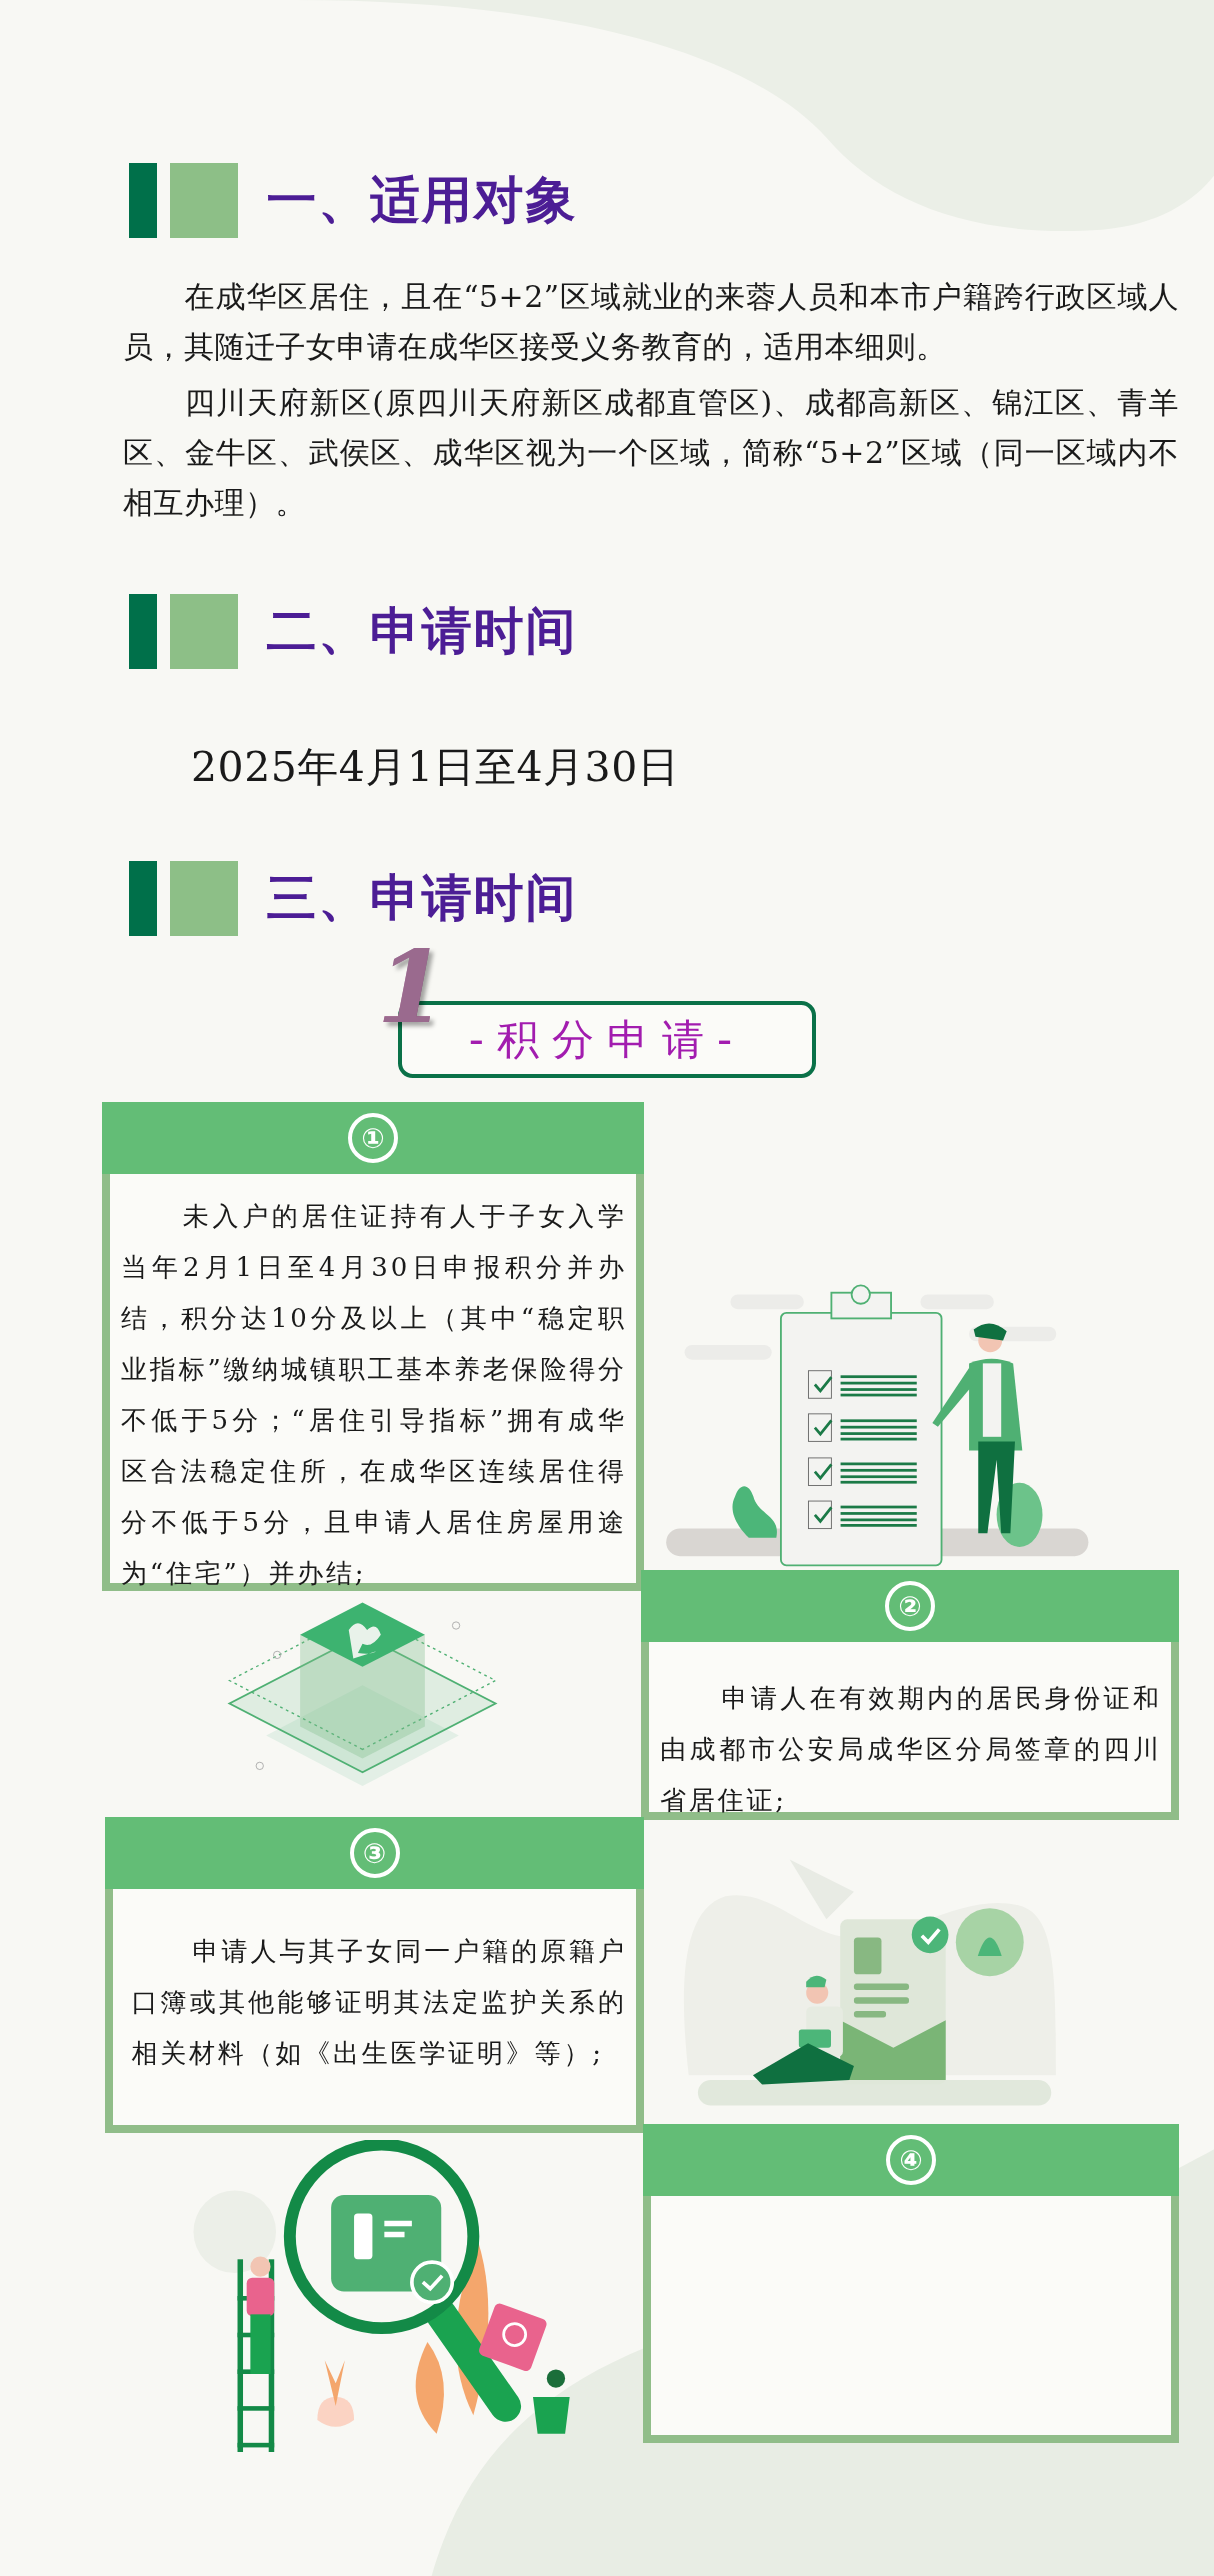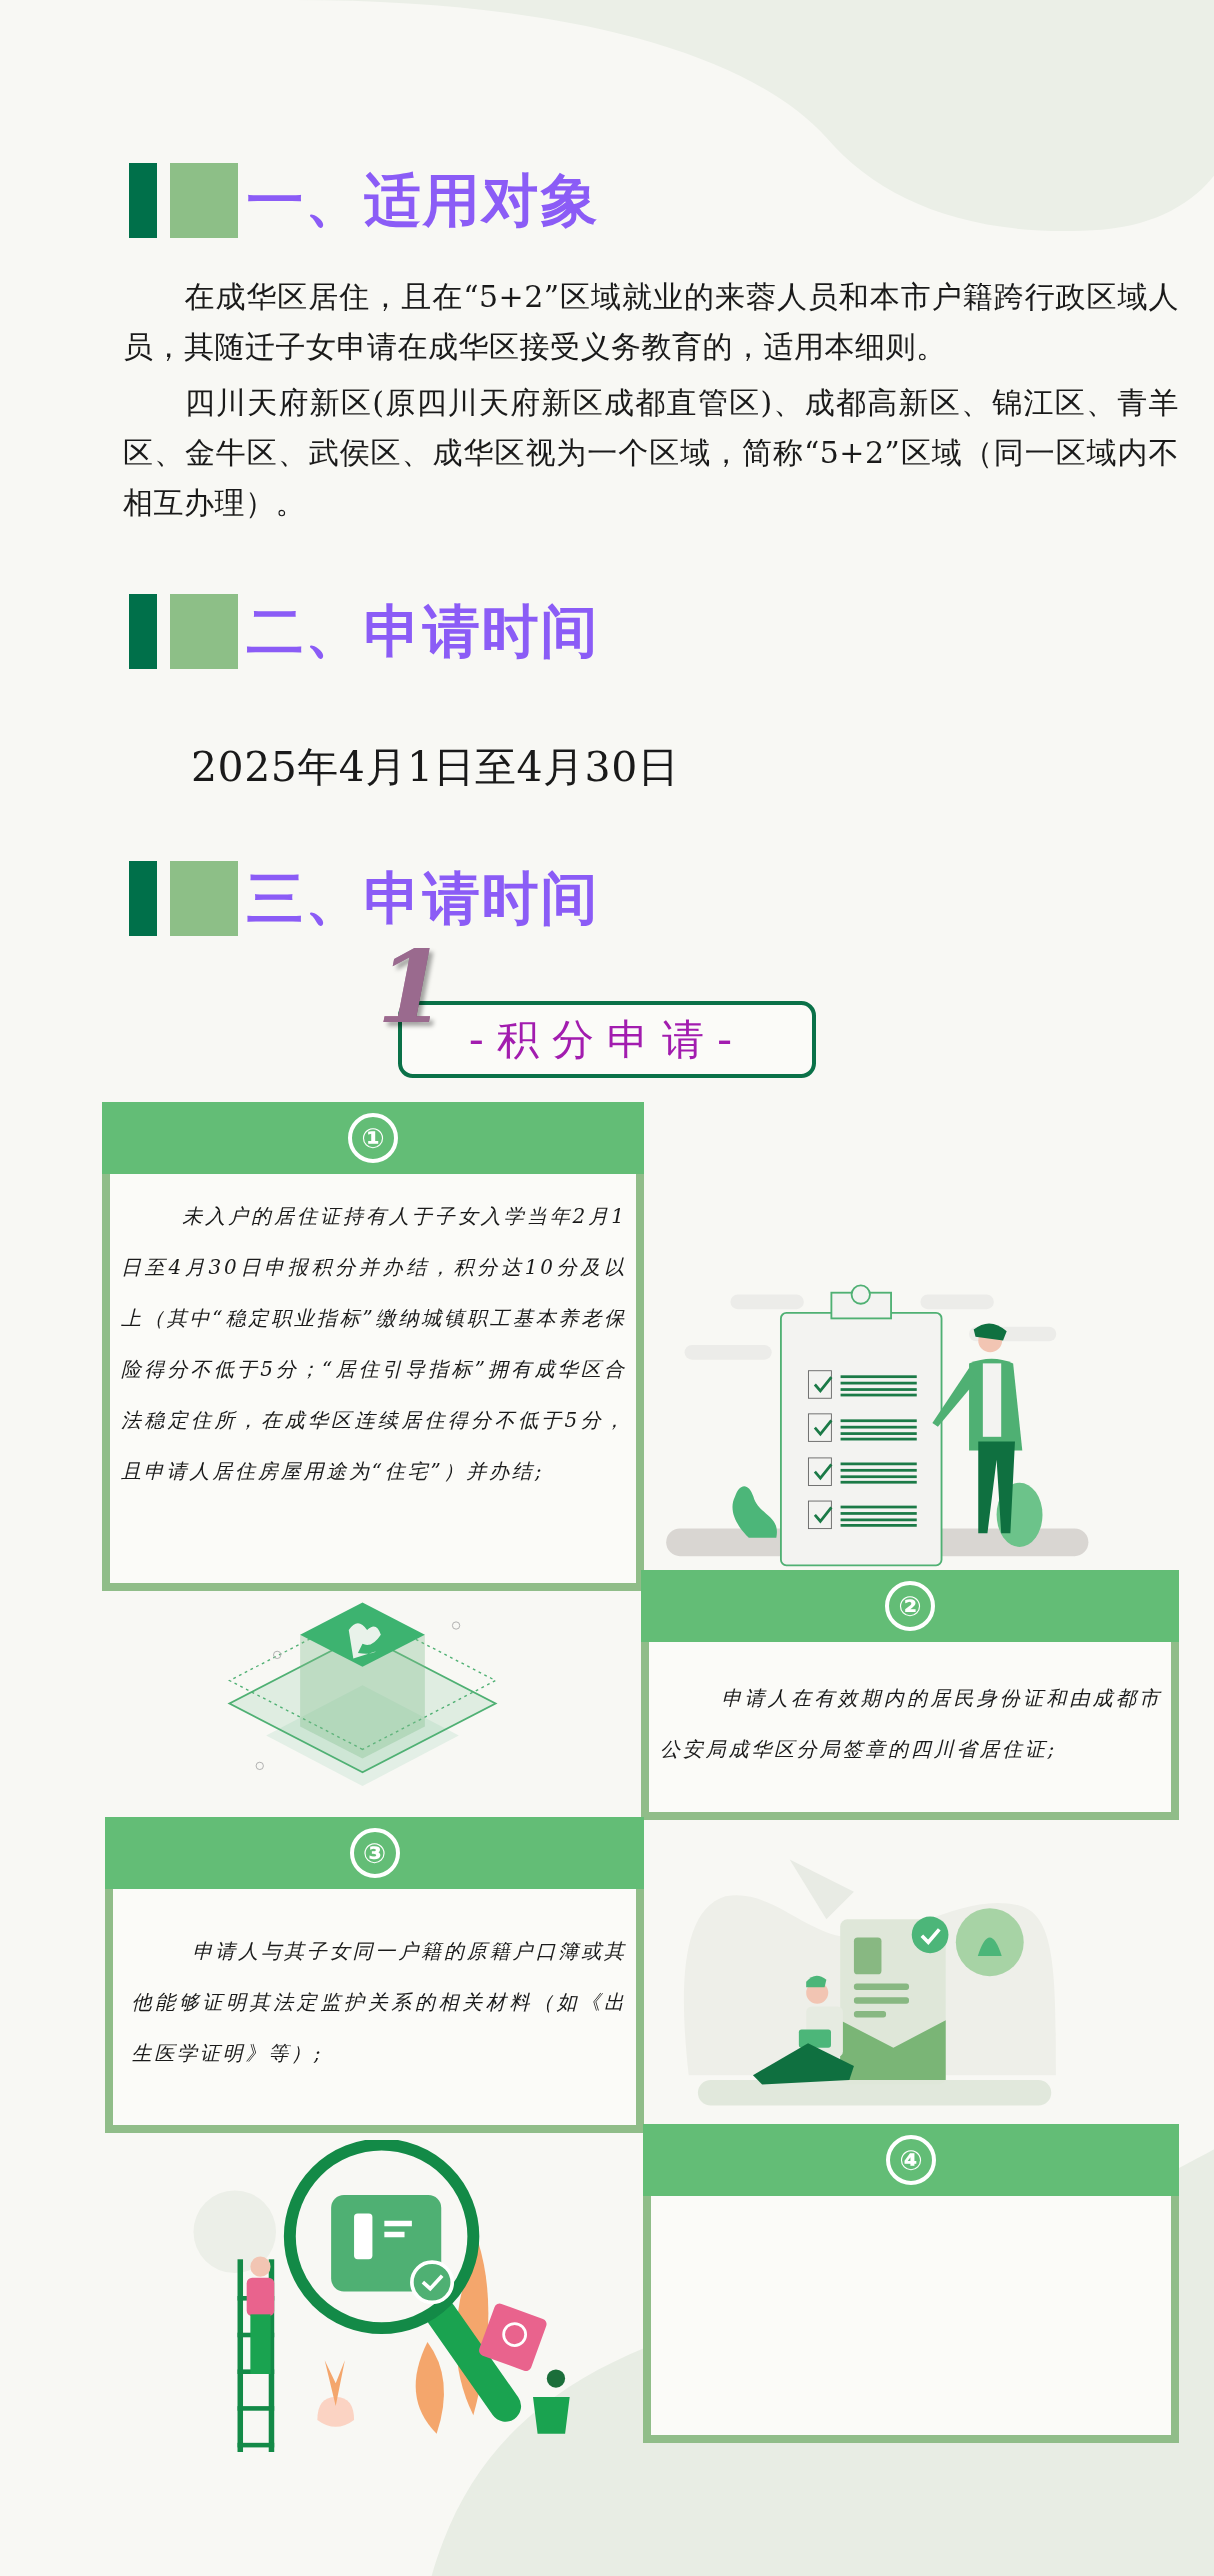--- a/index.html
+++ b/index.html
@@ -9,22 +9,22 @@
     background: #f8f8f4;
     font-family: "DejaVu Serif", "Liberation Serif", serif;
     color: #1a1a1a;
     overflow: hidden;
   }
   .bg-shape { position: absolute; pointer-events: none; }
   .sec-head { position: absolute; left: 129px; height: 77px; display: flex; align-items: center; }
   .sec-head .bar-dark { width: 27.6px; height: 75px; background: #00704a; }
   .sec-head .bar-light { width: 68px; height: 75px; background: #8dbf87; margin-left: 13.8px; }
   .sec-head .title {
-    margin-left: 8px; font-family: "DejaVu Sans", "Liberation Sans", sans-serif;
-    font-weight: bold; font-size: 57px; color: #8b5cf6; letter-spacing: 1.8px; line-height: 77px;
+    margin-left: 28px; font-family: "DejaVu Sans", "Liberation Sans", sans-serif;
+    font-weight: bold; font-size: 50px; color: #4c1d95; letter-spacing: 1.8px; line-height: 77px;
   }
   .para {
     position: absolute; left: 123px; width: 1056px;
     font-size: 30px; line-height: 50px; text-align: justify; letter-spacing: 0.5px;
   }
   .para .indent { display: inline-block; width: 61px; }
   .date { position: absolute; left: 191px; top: 740px; font-size: 41px; letter-spacing: 0.5px; }
   .sub-badge {
     position: absolute; left: 398px; top: 1001px; width: 418px; height: 77px;
     border: 4.6px solid #0a7148; border-radius: 14.7px; background: #fbfbf8;
@@ -44,21 +44,21 @@
   .card .card-head {
     position: relative; margin: 0 -8.3px; height: 72px; background: #63bd76;
     display: flex; align-items: center; justify-content: center;
   }
   .card .num {
     width: 50px; height: 50px; border: 4.6px solid #fff; border-radius: 50%;
     color: #fff; font-family: "DejaVu Sans", sans-serif; font-weight: bold; font-size: 27.6px;
     display: flex; align-items: center; justify-content: center;
   }
   .card .card-body {
-    padding: 16.5px 9.2px 9.2px 11px; font-size: 20px; line-height: 51px; letter-spacing: 2.8px; text-align: justify; font-style: italic;
+    padding: 16.5px 9.2px 9.2px 11px; font-size: 26px; line-height: 51px; letter-spacing: 2.8px; text-align: justify;
   }
   .card .card-body .indent { display: inline-block; width: 61px; }
   .illus { position: absolute; }
 </style>
 </head>
 <body>
 
 <svg class="bg-shape" style="left:0;top:0" width="1215" height="239" viewBox="0 0 1323 260">
   <path d="M320 0 C 620 0, 820 60, 900 150 C 960 220, 1060 260, 1200 250 C 1260 245, 1300 220, 1323 190 L1323 0 Z" fill="#ebefe7"></path>
 </svg>

